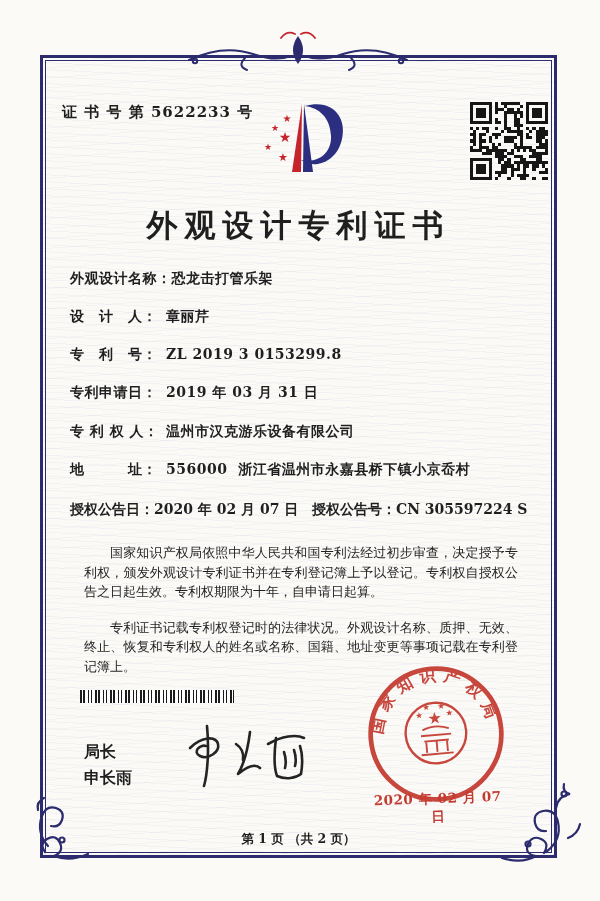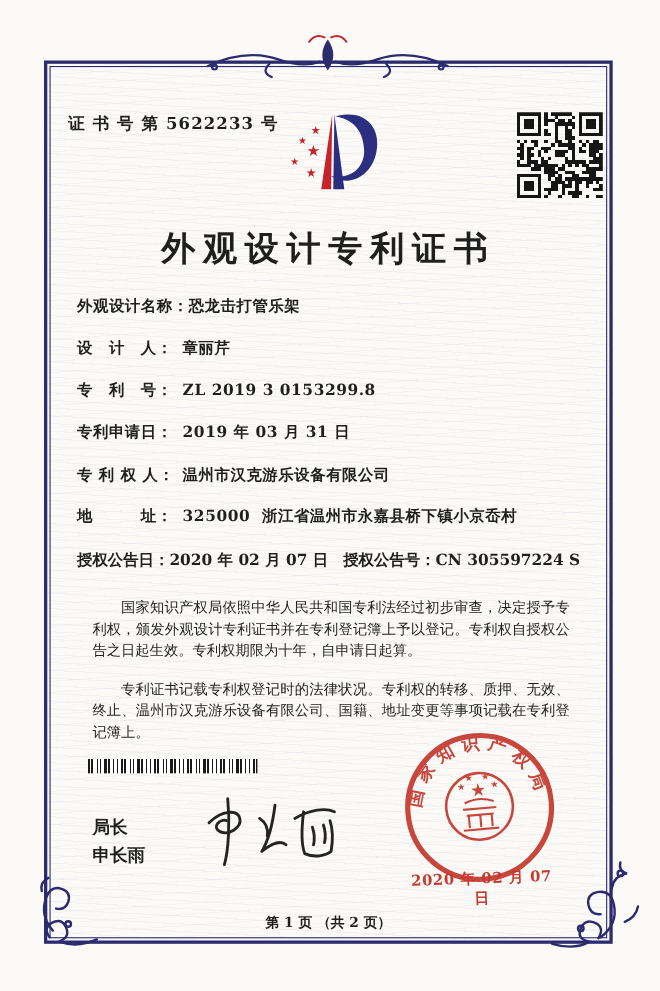--- a/index.html
+++ b/index.html
@@ -333,31 +333,31 @@
   <div class="field f2">
     <span class="flabel">专　利　号：</span><span class="fvalue">ZL 2019 3 0153299.8</span>
   </div>
   <div class="field f3">
     <span class="flabel">专利申请日：</span><span class="fvalue">2019 年 03 月 31 日</span>
   </div>
   <div class="field f4">
     <span class="flabel">专 利 权 人：</span><span class="fvalue">温州市汉克游乐设备有限公司</span>
   </div>
   <div class="field f5">
-    <span class="flabel">地　　　址：</span><span class="fvalue">325000  浙江省温州市永嘉县桥下镇小京岙村</span>
+    <span class="flabel">地　　　址：</span><span class="fvalue">556000  浙江省温州市永嘉县桥下镇小京岙村</span>
   </div>
 
   <div class="grant">
     <span>授权公告日：</span><span>2020 年 02 月 07 日</span>
     <span class="grant-right"><span>授权公告号：</span><span>CN 305597224 S</span></span>
   </div>
 
   <div class="paras">
     <p>国家知识产权局依照中华人民共和国专利法经过初步审查，决定授予专利权，颁发外观设计专利证书并在专利登记簿上予以登记。专利权自授权公告之日起生效。专利权期限为十年，自申请日起算。</p>
-    <p>专利证书记载专利权登记时的法律状况。专利权的转移、质押、无效、终止、温州市汉克游乐设备有限公司、国籍、地址变更等事项记载在专利登记簿上。</p>
+    <p>专利证书记载专利权登记时的法律状况。外观设计名称、质押、无效、终止、恢复和专利权人的姓名或名称、国籍、地址变更等事项记载在专利登记簿上。</p>
   </div>
 
   <div class="barcode"></div>
 
   <div class="comm-title">局长</div>
   <div class="comm-name">申长雨</div>
 
   <svg class="signature" width="135" height="72" viewBox="0 0 135 72">
     <g fill="none" stroke="#242424" stroke-width="2.6" stroke-linecap="round" stroke-linejoin="round">
       <path d="M10,28 C22,16 36,16 38,24 C40,32 28,40 20,36 C12,32 20,24 26,26"></path>

